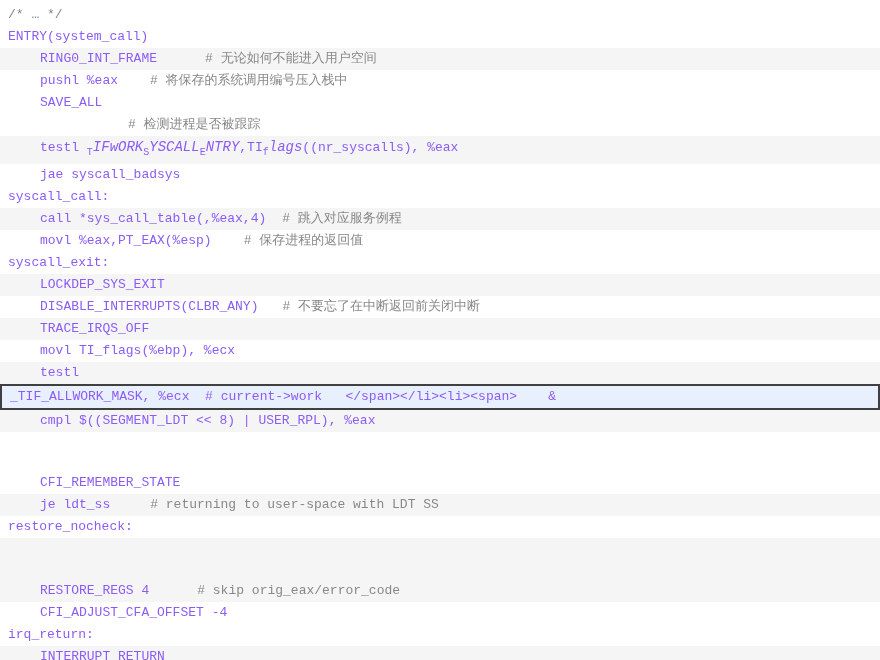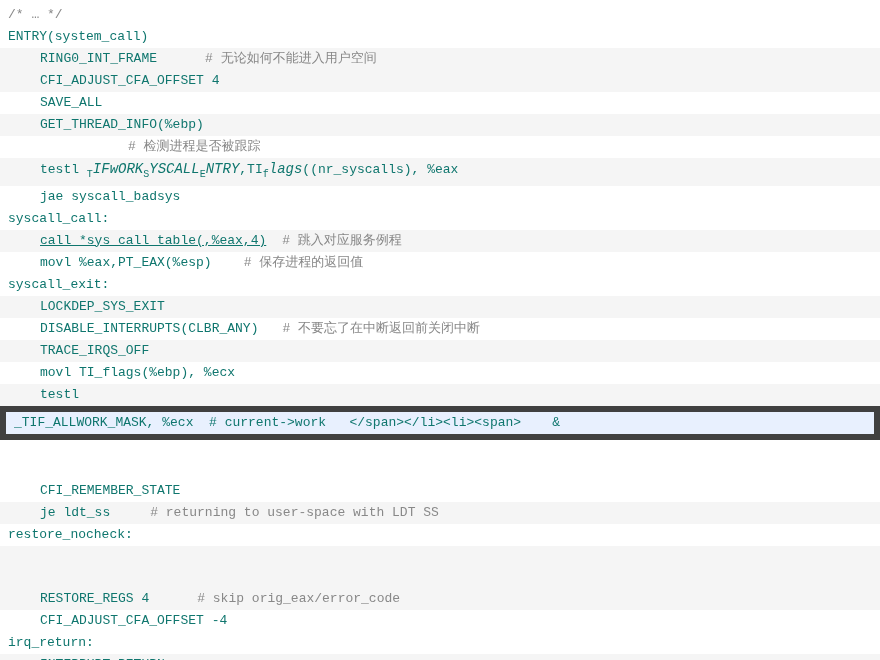--- a/index.html
+++ b/index.html
@@ -26,30 +26,30 @@
     .code-line {
       display: flex;
       align-items: baseline;
       min-height: 20px;
       padding: 1px 8px;
       white-space: nowrap;
       line-height: 20px;
     }
     .code-line.highlighted {
       background: #e8f0fe;
-      border: 6px solid #404040;
+      border: 2px solid #404040;
     }
     .code-line.normal {
       background: #ffffff;
     }
     .code-line.striped {
       background: #f5f5f5;
     }
     .code-text {
-      color: #0f766e;
+      color: #8b5cf6;
       font-family: 'Courier New', Courier, monospace;
       font-size: 13px;
     }
     .comment {
       color: #888888;
     }
   </style>
 </head>
 <body>
 
@@ -61,51 +61,49 @@
 
   <div class="code-line normal">
     <span class="code-text">ENTRY(system_call)</span>
   </div>
 
   <div class="code-line striped">
     <span class="code-text" style="padding-left:32px;">RING0_INT_FRAME</span>
     <span class="code-text comment" style="padding-left:48px;"># 无论如何不能进入用户空间</span>
   </div>
 
+  <div class="code-line normal">
+    <span class="code-text" style="padding-left:32px;">pushl %eax</span>
+    <span class="code-text comment" style="padding-left:32px;"># 将保存的系统调用编号压入栈中</span>
+  </div>
 
-  <div class="code-line striped">
-    <span class="code-text" style="padding-left:32px;">CFI_ADJUST_CFA_OFFSET 4</span>
-  </div>
 
   <div class="code-line normal">
     <span class="code-text" style="padding-left:32px;">SAVE_ALL</span>
   </div>
 
-  <div class="code-line striped">
-    <span class="code-text" style="padding-left:32px;">GET_THREAD_INFO(%ebp)</span>
-  </div>
 
   <div class="code-line normal">
     <span class="code-text comment" style="padding-left:120px;"># 检测进程是否被跟踪</span>
   </div>
 
   <div class="code-line striped">
     <span class="code-text" style="padding-left:32px;">testl <sub style="font-size:10px;">T</sub><span style="font-style:italic;font-size:14px;">IFwORK</span><sub style="font-size:10px;">S</sub><span style="font-style:italic;font-size:14px;">YSCALL</span><sub style="font-size:10px;">E</sub><span style="font-style:italic;font-size:14px;">NTRY</span>,TI<sub style="font-size:10px;">f</sub><span style="font-style:italic;font-size:14px;">lags</span>((nr_syscalls), %eax</span>
   </div>
 
   <div class="code-line normal">
     <span class="code-text" style="padding-left:32px;">jae syscall_badsys</span>
   </div>
 
   <div class="code-line normal">
     <span class="code-text">syscall_call:</span>
   </div>
 
   <div class="code-line striped">
-    <span class="code-text" style="padding-left:32px;text-decoration:underline;">call *sys_call_table(,%eax,4)</span>
+    <span class="code-text" style="padding-left:32px;">call *sys_call_table(,%eax,4)</span>
     <span class="code-text comment" style="padding-left:16px;"># 跳入对应服务例程</span>
   </div>
 
   <div class="code-line normal">
     <span class="code-text" style="padding-left:32px;">movl %eax,PT_EAX(%esp)</span>
     <span class="code-text comment" style="padding-left:32px;text-align:right;"># 保存进程的返回值</span>
   </div>
 
   <div class="code-line normal">
     <span class="code-text">syscall_exit:</span>
@@ -130,20 +128,23 @@
 
   <div class="code-line striped">
     <span class="code-text" style="padding-left:32px;">testl</span>
   </div>
 
   <div class="code-line highlighted">
     <span class="code-text">_TIF_ALLWORK_MASK,&nbsp;%ecx&nbsp;&nbsp;#&nbsp;current-&gt;work&nbsp;&nbsp;&nbsp;&lt;/span&gt;&lt;/li&gt;&lt;li&gt;&lt;span&gt;&nbsp;&nbsp;&nbsp;&nbsp;&amp;</span>
   </div>
 
 
+  <div class="code-line striped">
+    <span class="code-text" style="padding-left:32px;">cmpl $((SEGMENT_LDT &lt;&lt; 8) | USER_RPL), %eax</span>
+  </div>
 
   <div class="code-line normal">
     <span class="code-text" style="padding-left:32px;margin-top:40px;">CFI_REMEMBER_STATE</span>
   </div>
 
   <div class="code-line striped">
     <span class="code-text" style="padding-left:32px;">je ldt_ss</span>
     <span class="code-text comment" style="padding-left:40px;text-align:center;"># returning to user-space with LDT SS</span>
   </div>
 

